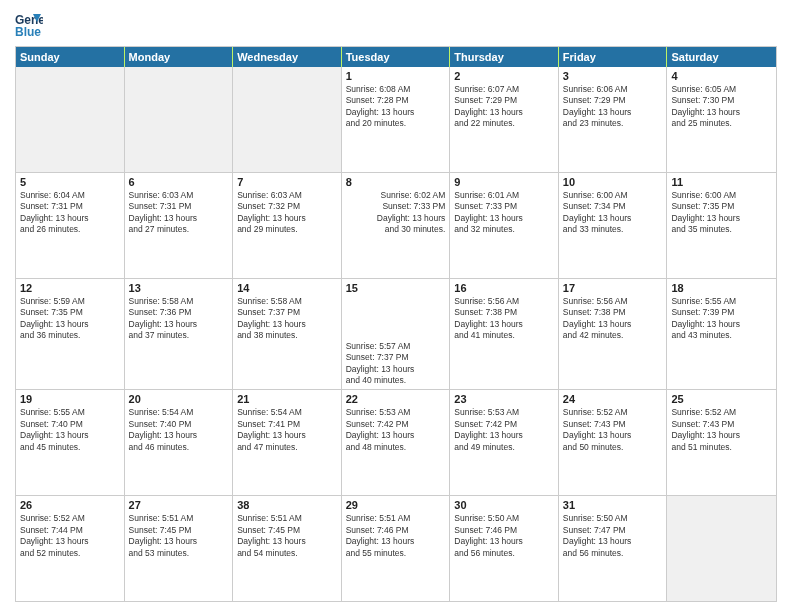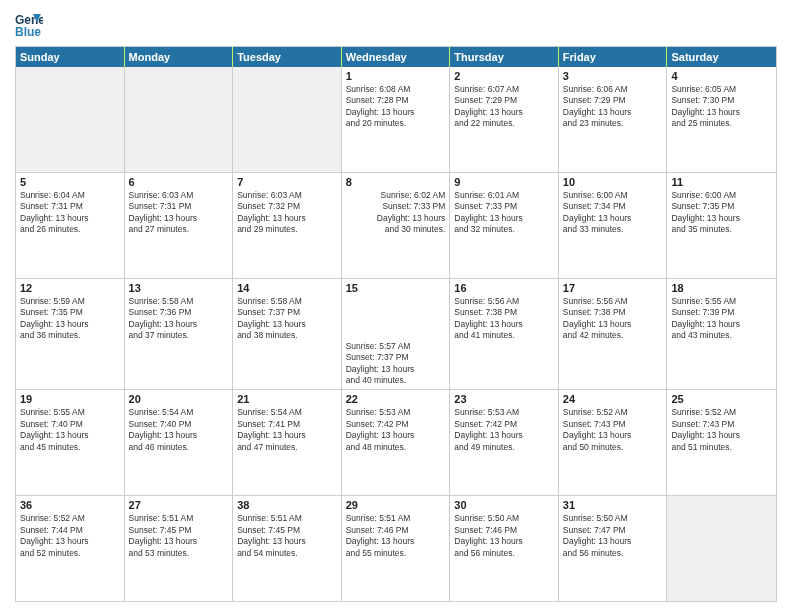--- a/index.html
+++ b/index.html
@@ -129,22 +129,22 @@
     <div class="title-block">
       <div class="main-title"></div>
       <div class="subtitle"></div>
     </div>
   </div>
 
   <div class="calendar">
     <div class="cal-header" id="cal-header">
         <div class="cal-header-cell">Sunday</div>
         <div class="cal-header-cell">Monday</div>
+        <div class="cal-header-cell">Wednesday</div>
         <div class="cal-header-cell">Tuesday</div>
-        <div class="cal-header-cell">Wednesday</div>
         <div class="cal-header-cell">Thursday</div>
         <div class="cal-header-cell">Friday</div>
         <div class="cal-header-cell">Saturday</div>
       </div>
     <div class="cal-body" id="cal-body">
         <div class="cal-row">
           <div class="cal-cell shaded empty"></div>
           <div class="cal-cell shaded empty"></div>
           <div class="cal-cell shaded empty"></div>
           <div class="cal-cell">
@@ -324,21 +324,21 @@
           <div class="cal-cell">
             <div class="day-num">25</div>
             <div class="cell-detail" style="white-space: pre-line;">Sunrise: 5:52 AM
 Sunset: 7:43 PM
 Daylight: 13 hours
 and 51 minutes.</div>
           </div>
         </div>
         <div class="cal-row">
           <div class="cal-cell">
-            <div class="day-num">36</div>
+            <div class="day-num">26</div>
             <div class="cell-detail" style="white-space: pre-line;">Sunrise: 5:52 AM
 Sunset: 7:44 PM
 Daylight: 13 hours
 and 52 minutes.</div>
           </div>
           <div class="cal-cell">
             <div class="day-num">27</div>
             <div class="cell-detail" style="white-space: pre-line;">Sunrise: 5:51 AM
 Sunset: 7:45 PM
 Daylight: 13 hours

